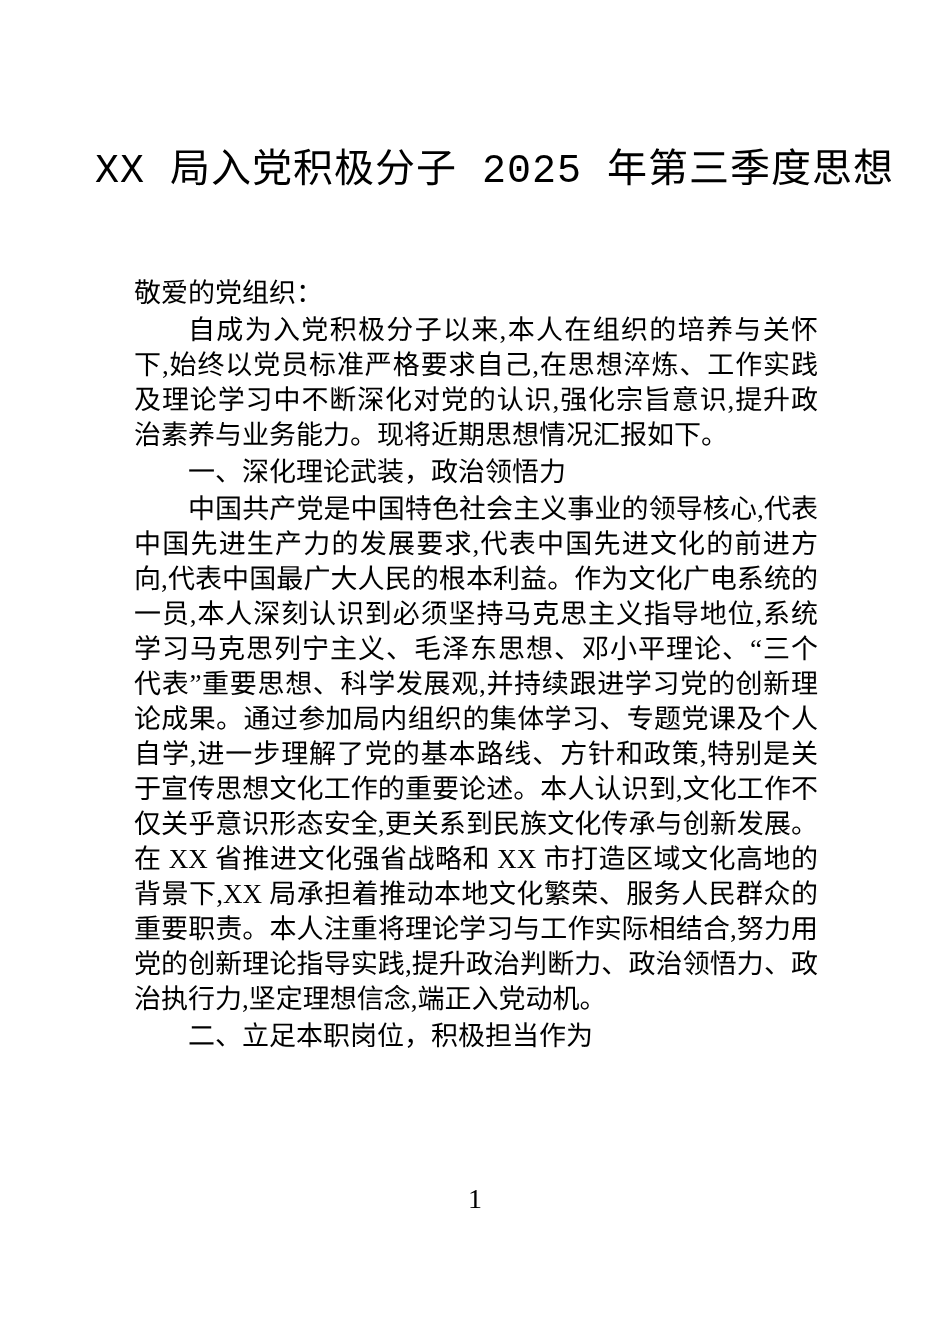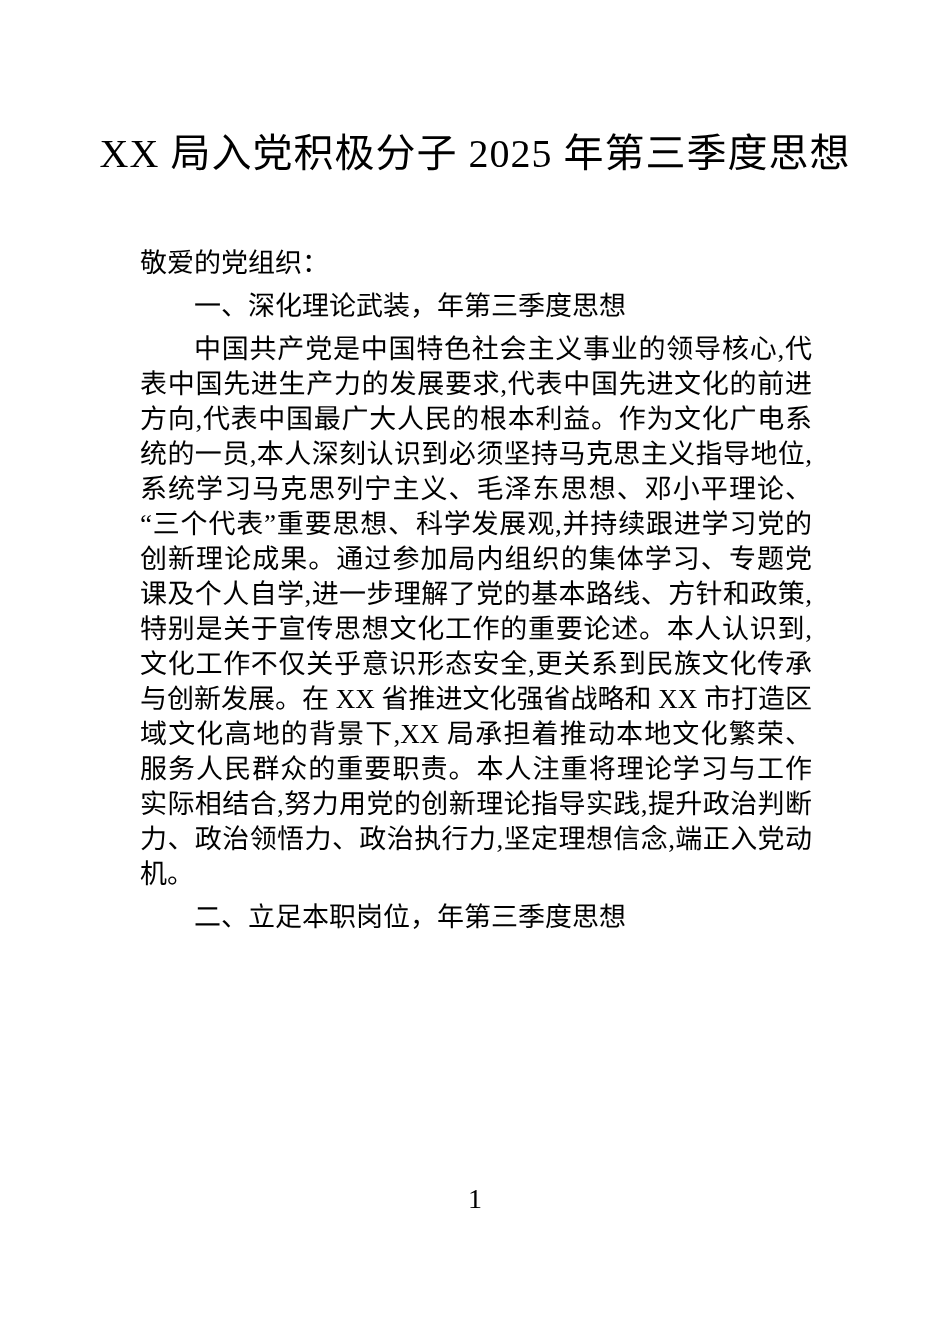--- a/index.html
+++ b/index.html
@@ -11,45 +11,45 @@
     position: relative;
     width: 950px;
     height: 1344px;
     background: #ffffff;
     color: #000000;
     overflow: hidden;
     box-sizing: border-box;
   }
   
   .doc-title {
-    margin: 0 auto;
+    margin: 18px auto;
     padding-top: 120px;
     width: 760px;
     text-align: center;
-    font-family: Liberation Serif, serif;
+    font-family: Liberation Mono, monospace;
     font-size: 40px;
     line-height: 68px;
     font-weight: 400;
     letter-spacing: 1px;
   }
   .doc-title .title-line {
     white-space: nowrap;
   }
   .doc-body {
     width: 688px;
     margin: 0 0 0 132px;
     padding-top: 50px;
     font-family: "Liberation Serif", sans-serif;
     font-size: 27px;
     line-height: 35px;
     text-align: justify;
     word-break: break-all;
   }
   .doc-body p {
-    margin: 8px;
+    margin: 2px;
     padding: 0;
   }
   .doc-body p.indent {
     text-indent: 2em;
   }
   .page-number {
     position: absolute;
     left: 0;
     top: 1182px;
     width: 100%;
@@ -63,20 +63,21 @@
 <body>
 
 <div class="page">
 
   <div class="doc-title">
     <div class="title-line">XX 局入党积极分子 2025 年第三季度思想</div>
   </div>
 
   <div class="doc-body">
     <p>敬爱的党组织：</p>
-    <p class="indent">一、深化理论武装，年第三季度思想</p>
+    <p class="indent">自成为入党积极分子以来,本人在组织的培养与关怀下,始终以党员标准严格要求自己,在思想淬炼、工作实践及理论学习中不断深化对党的认识,强化宗旨意识,提升政治素养与业务能力。现将近期思想情况汇报如下。</p>
+    <p class="indent">一、深化理论武装，政治领悟力</p>
     <p class="indent">中国共产党是中国特色社会主义事业的领导核心,代表中国先进生产力的发展要求,代表中国先进文化的前进方向,代表中国最广大人民的根本利益。作为文化广电系统的一员,本人深刻认识到必须坚持马克思主义指导地位,系统学习马克思列宁主义、毛泽东思想、邓小平理论、“三个代表”重要思想、科学发展观,并持续跟进学习党的创新理论成果。通过参加局内组织的集体学习、专题党课及个人自学,进一步理解了党的基本路线、方针和政策,特别是关于宣传思想文化工作的重要论述。本人认识到,文化工作不仅关乎意识形态安全,更关系到民族文化传承与创新发展。在 XX 省推进文化强省战略和 XX 市打造区域文化高地的背景下,XX 局承担着推动本地文化繁荣、服务人民群众的重要职责。本人注重将理论学习与工作实际相结合,努力用党的创新理论指导实践,提升政治判断力、政治领悟力、政治执行力,坚定理想信念,端正入党动机。</p>
-    <p class="indent">二、立足本职岗位，年第三季度思想</p>
+    <p class="indent">二、立足本职岗位，积极担当作为</p>
   </div>
 
   <div class="page-number">1</div>
 
 </div>
 
 </body></html>

